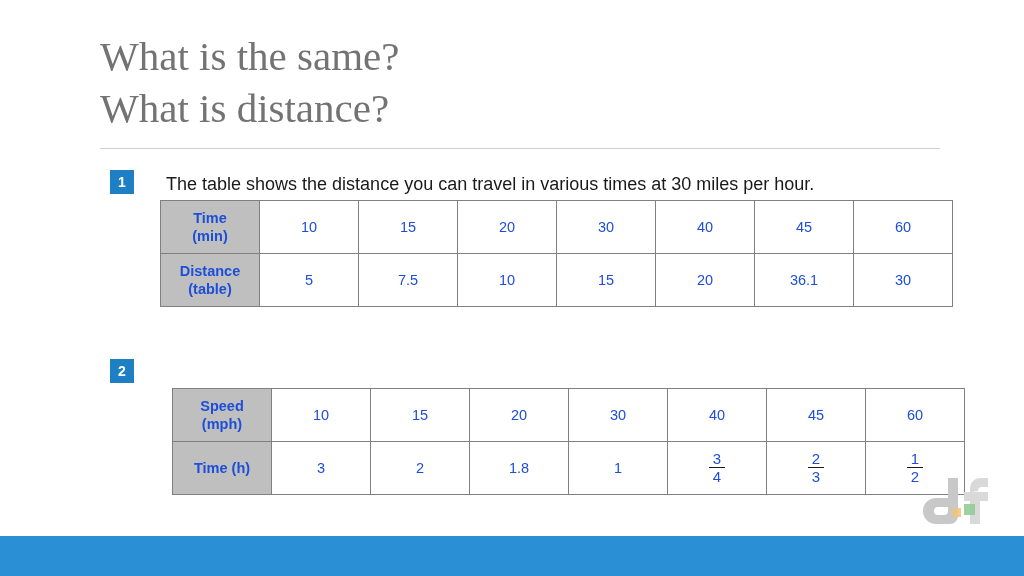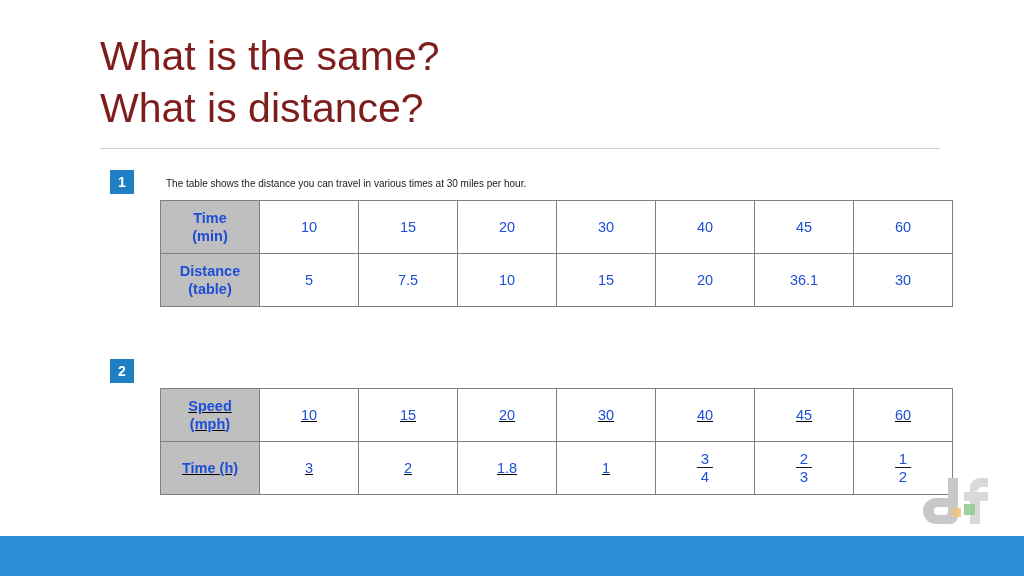--- a/index.html
+++ b/index.html
@@ -20,25 +20,25 @@
     height: 576px;
     background: #ffffff;
   }
   .title-block {
     position: absolute;
     left: 100px;
     top: 30px;
     width: 840px;
   }
   .title-line {
-    font-family: Liberation Sans, sans-serif;
+    font-family: Liberation Serif, serif;
     font-weight: 300;
     font-size: 41px;
     line-height: 52px;
-    color: #7f1d1d;
+    color: #737373;
     letter-spacing: 0px;
   }
   .title-rule {
     position: absolute;
     left: 100px;
     top: 148px;
     width: 840px;
     height: 1px;
     background: #d0d0d0;
   }
@@ -49,21 +49,21 @@
     background: #1f7fc4;
     color: #ffffff;
     font-size: 14px;
     font-weight: bold;
     display: flex;
     align-items: center;
     justify-content: center;
   }
   .q-text {
     position: absolute;
-    font-size: 10px;
+    font-size: 18px;
     color: #1a1a1a;
     line-height: 20px;
   }
   table.data {
     position: absolute;
     border-collapse: collapse;
     table-layout: fixed;
   }
   table.data td {
     border: 1px solid #808080;
@@ -163,21 +163,21 @@
       <td class="cell">15</td>
       <td class="cell">20</td>
       <td class="cell">36.1</td>
       <td class="cell">30</td>
     </tr>
   </tbody>
     </table>
 
   <div class="q-badge" style="left:110px; top:359px;">2</div>
 
-  <table class="data" style="left:160px; top:388px;text-decoration:underline;">
+  <table class="data" style="left:172px; top:388px;">
     <tbody>
         <tr>
       <td class="rowhead">
         <span>Speed</span><br>
         <span>(mph)</span>
       </td>
       <td class="cell">10</td>
       <td class="cell">15</td>
       <td class="cell">20</td>
       <td class="cell">30</td>

